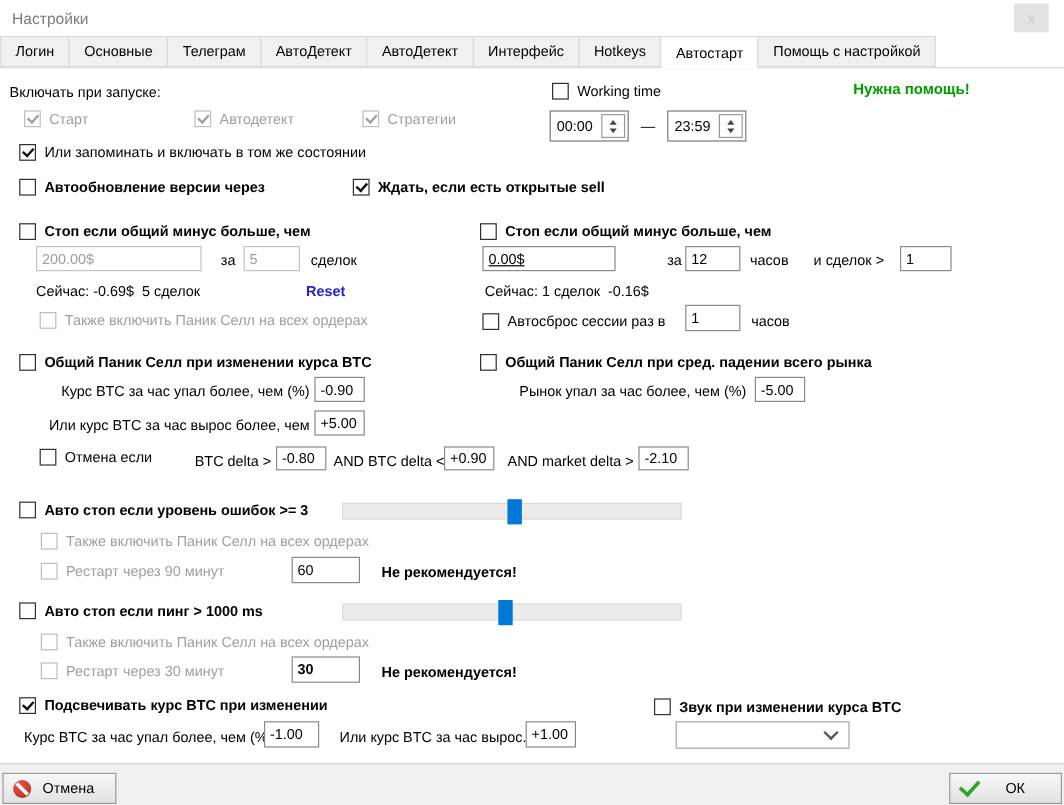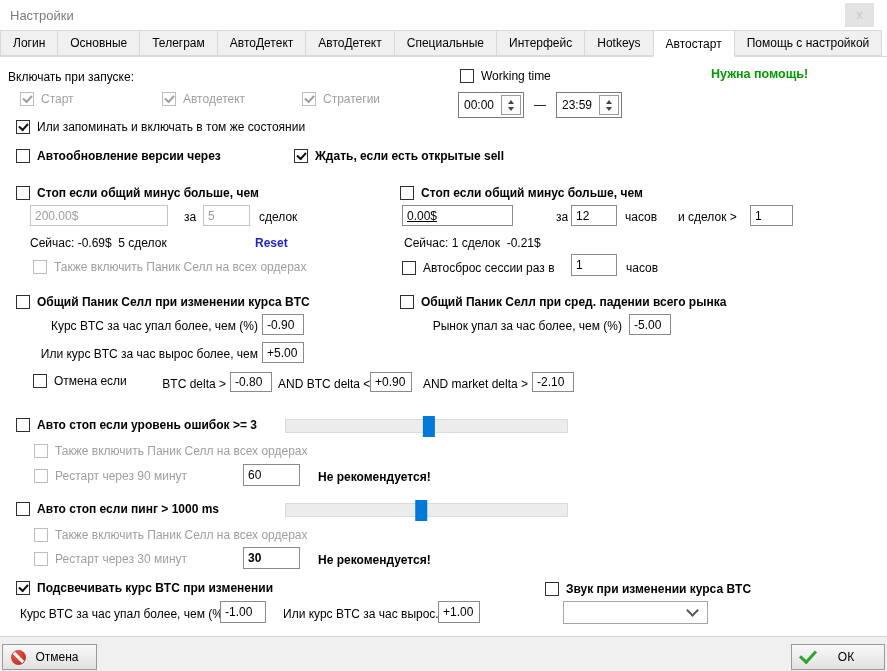--- a/index.html
+++ b/index.html
@@ -70,21 +70,20 @@
     <span>x</span>
   </div>
 </div>
 
 <div class="tabbar">
   <div class="tab">Логин</div>
   <div class="tab">Основные</div>
   <div class="tab">Телеграм</div>
   <div class="tab">АвтоДетект</div>
   <div class="tab">АвтоДетект</div>
-  <div class="tab">Специальные</div>
   <div class="tab">Интерфейс</div>
   <div class="tab">Hotkeys</div>
   <div class="tab active">Автостарт</div>
   <div class="tab">Помощь с настройкой</div>
 
 </div>
 
 <span class="txt" style="left:8px;top:70px">Включать при запуске:</span>
 
 <div class="cbrow" style="left:20px;top:92px">
@@ -153,21 +152,21 @@
 <div class="cbrow" style="left:400px;top:186px">
   <span class="cb"></span>
   <span class="b">Стоп если общий минус больше, чем</span>
 </div>
 <input class="ti" style="left: 402px; top: 205px; width: 111px; text-decoration: underline;" value="0.00$">
 <span class="txt" style="left:556px;top:210px">за</span>
 <input class="ti" style="left: 571px; top: 205px; width: 46px;" value="12">
 <span class="txt" style="left:625px;top:210px">часов</span>
 <span class="txt" style="left:678px;top:210px">и сделок &gt;</span>
 <input class="ti" style="left: 750px; top: 205px; width: 43px;" value="1">
-<span class="txt" style="left:404px;top:236px">Сейчас: 1 сделок  -0.21$</span>
+<span class="txt" style="left:404px;top:236px">Сейчас: 1 сделок  -0.16$</span>
 <div class="cbrow" style="left:402px;top:261px">
   <span class="cb"></span>
   <span>Автосброс сессии раз в</span>
 </div>
 <input class="ti" style="left: 571px; top: 254px; width: 46px; height: 22px;" value="1">
 <span class="txt" style="left:626px;top:261px">часов</span>
 
 <div class="cbrow" style="left:16px;top:295px">
   <span class="cb"></span>
   <span class="b">Общий Паник Селл при изменении курса BTC</span>

